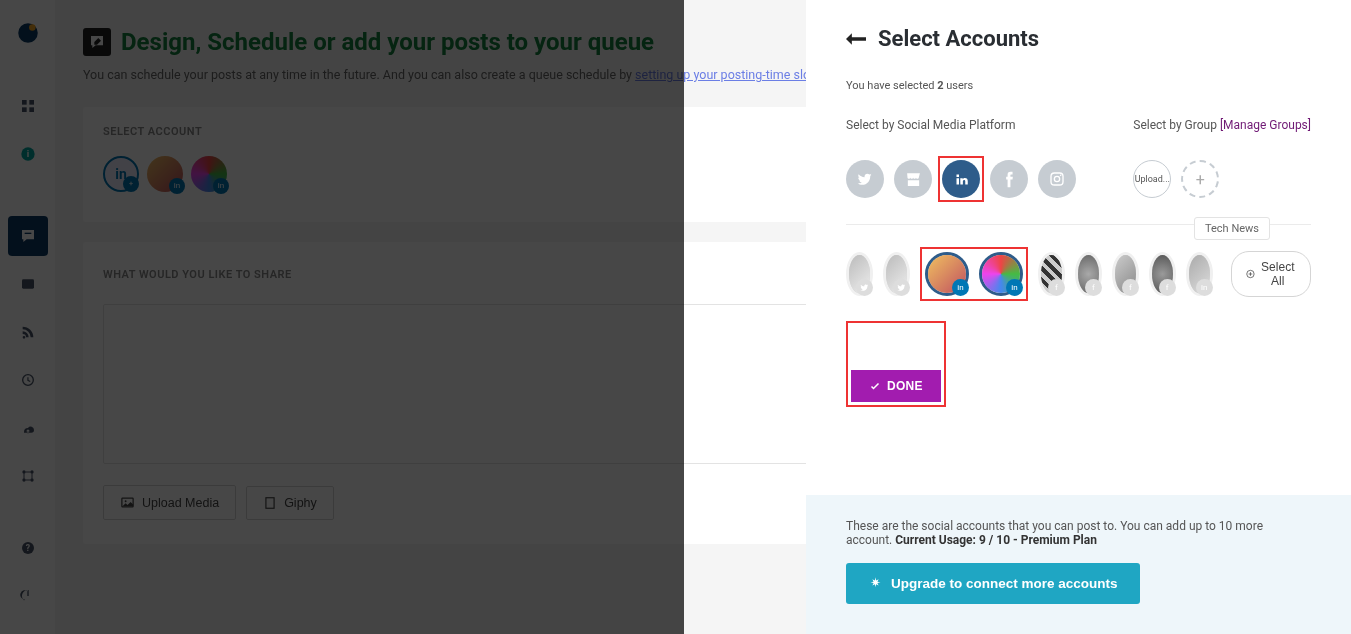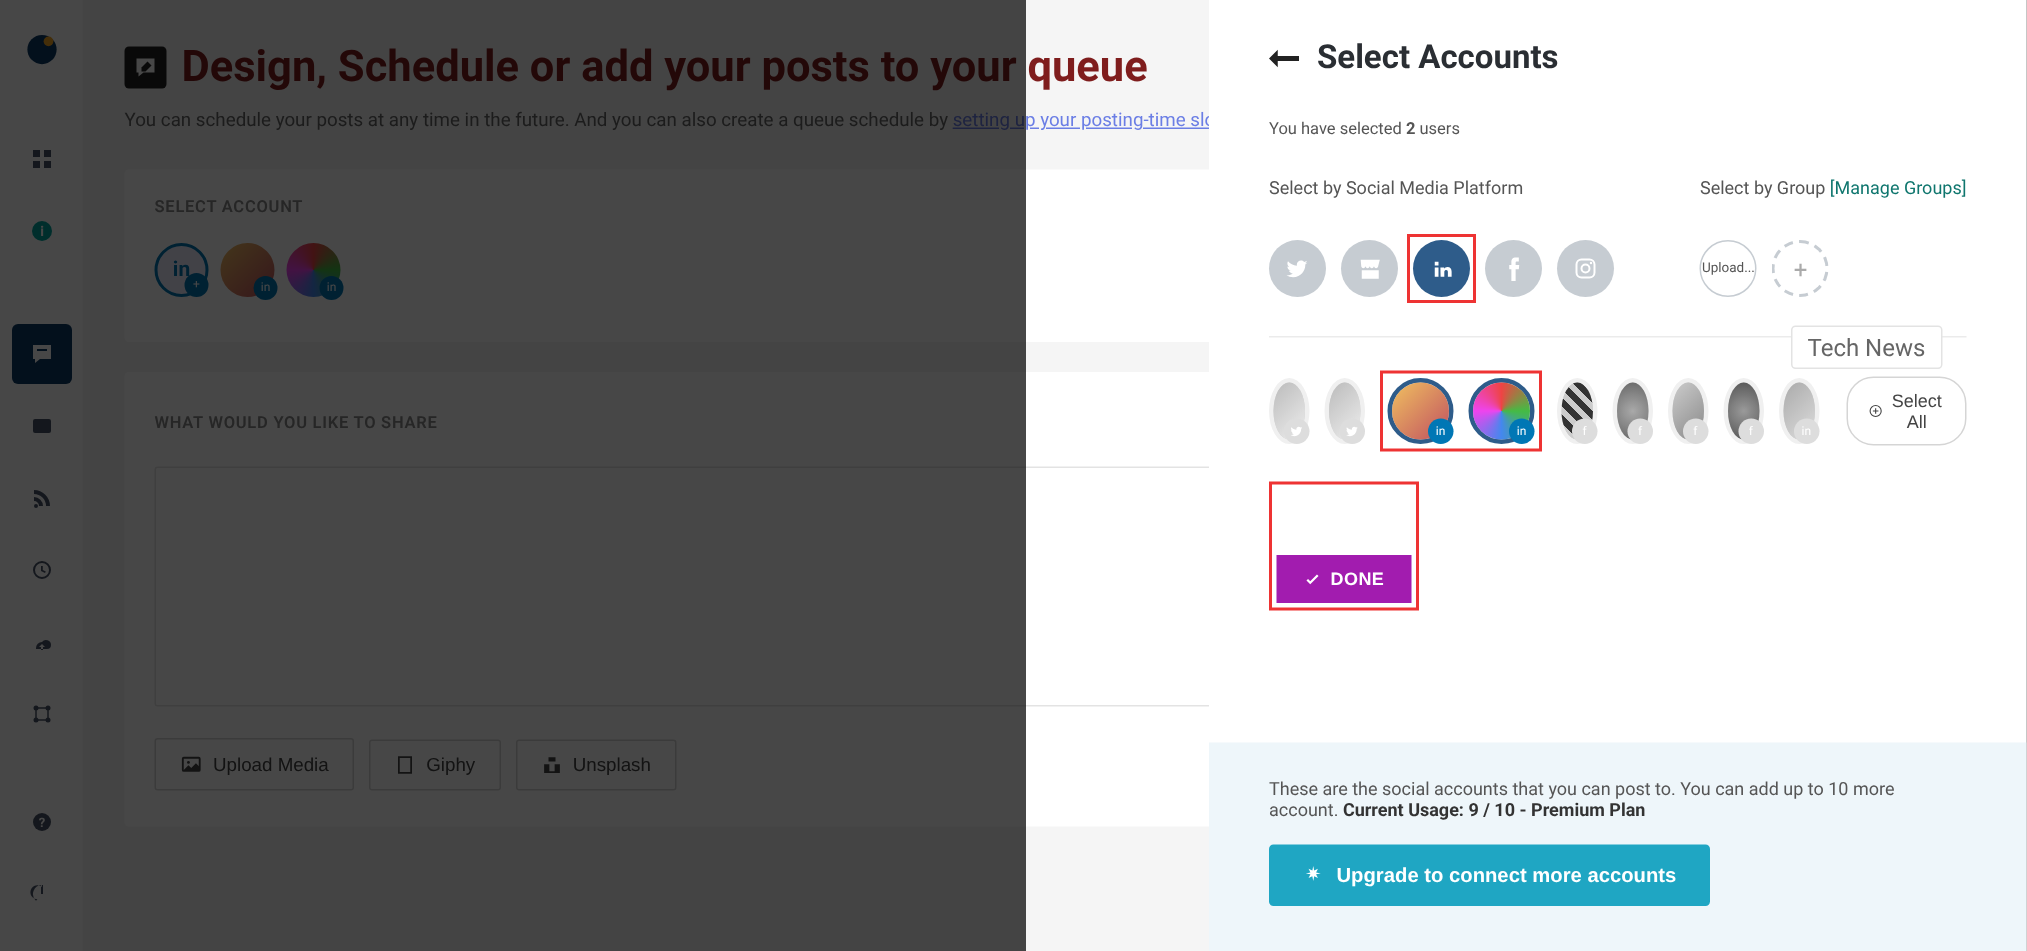--- a/index.html
+++ b/index.html
@@ -65,21 +65,21 @@
     }
     .main .title-row {
       display: flex; align-items: center; gap: 10px;
       margin-bottom: 10px;
     }
     .main .title-icon {
       width: 28px; height: 28px; background: #222; border-radius: 3px;
       display: flex; align-items: center; justify-content: center; color: #fff;
     }
     .main h1 {
-      font-size: 29px; font-weight: 700; color: #7f1d1d; text-align: right;
+      font-size: 24px; font-weight: 700; color: #15803d; text-align: right;
     }
     .main .subtitle {
       font-size: 12.5px; color: #666; line-height: 1.5;
       margin-bottom: 22px;
     }
     .main .subtitle a { color: #6b7ee5; text-decoration: underline; }
     
     .select-account-block {
       background: #fff;
       border-radius: 3px;
@@ -186,21 +186,21 @@
     }
     .drawer .summary .count { font-weight: 700; }
     
     .filter-row {
       display: flex; justify-content: space-between; align-items: flex-start;
       margin-bottom: 26px;
     }
     .filter-col .filter-label {
       font-size: 12px; color: #555; margin-bottom: 28px;
     }
-    .filter-col .filter-label a { color: #0f766e; text-decoration: none; }
+    .filter-col .filter-label a { color: #701a75; text-decoration: none; }
     .platform-icons, .group-chips {
       display: flex; gap: 10px;
     }
     .platform-icon {
       width: 38px; height: 38px; border-radius: 50%;
       display: flex; align-items: center; justify-content: center;
       background: #c6ccd2; color: #fff; font-size: 15px;
     }
     .platform-icon.selected {
       background: #2e5c8a;
@@ -228,21 +228,21 @@
     .divider { border: none; border-top: 1px solid #ebebeb; margin-bottom: 26px; }
     
     .accounts-row {
       display: flex; gap: 10px; align-items: center;
       position: relative;
       margin-bottom: 24px;
     }
     .tooltip {
       position: absolute; top: -34px; left: 348px;
       background: #fff; border: 1px solid #e3e3e3;
-      padding: 4px 10px; font-size: 16px; color: #666;
+      padding: 4px 10px; font-size: 11px; color: #666;
       border-radius: 3px;
       white-space: nowrap;
     }
     .account-avatar {
       width: 44px; height: 44px; border-radius: 50%;
       border: 3px solid #edf0f3;
       position: relative;
       overflow: visible;
       background: #d0d0d0;
     }
@@ -437,26 +437,20 @@
               <circle cx="9" cy="10" r="1.5" fill="currentColor"></circle>
               <path d="M4 18l5-5 3 3 5-5 4 4v3H4z" fill="currentColor"></path>
             </svg>
           <span>Upload Media</span>
         </button>
         <button class="media-btn">
           <svg class="svg-icon-sm" viewBox="0 0 24 24" style="width:14px;height:14px">
               <rect x="5" y="3" width="14" height="18" fill="none" stroke="currentColor" stroke-width="2"></rect>
             </svg>
           <span>Giphy</span>
-        </button>
-        <button class="media-btn">
-          <svg class="svg-icon-sm" viewBox="0 0 24 24" style="width:14px;height:14px">
-              <path d="M8 3h8v5H8zm-5 8h6v8h6v-8h6v10H3z" fill="currentColor"></path>
-            </svg>
-          <span>Unsplash</span>
         </button>
         <button class="canva-btn">
           <span class="circle"></span>
           <span>DESIGN ON CANVA</span>
         </button>
       </div>
     </div>
   </div>
 
   <div class="dim-overlay visible" style="width:684px"></div>

